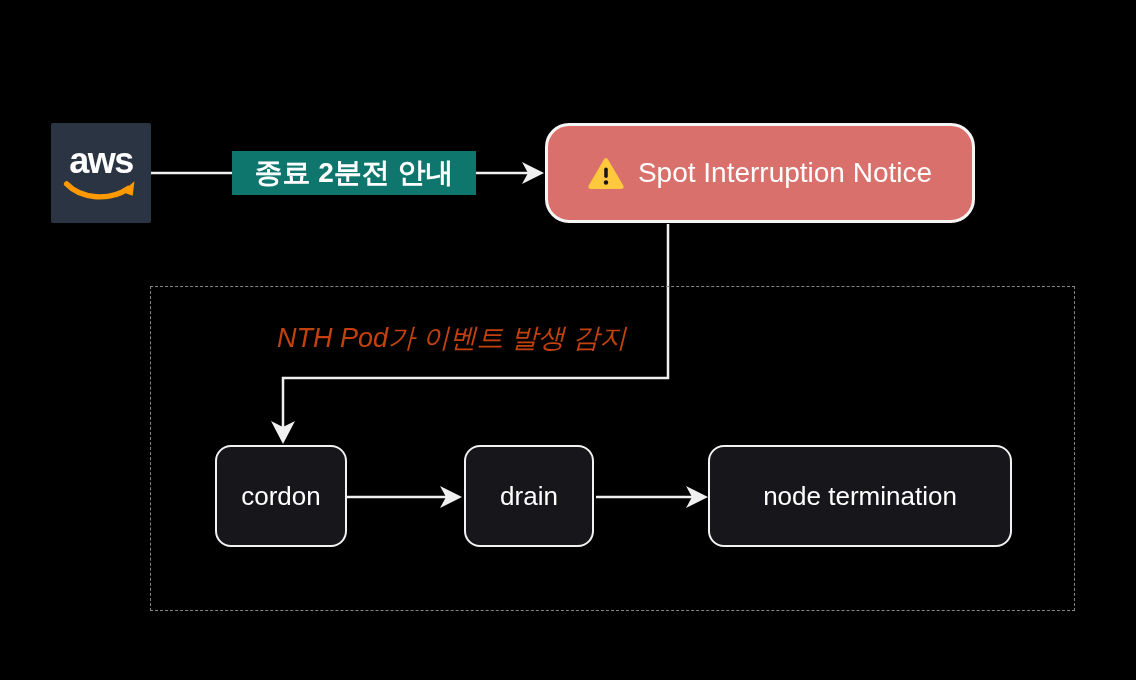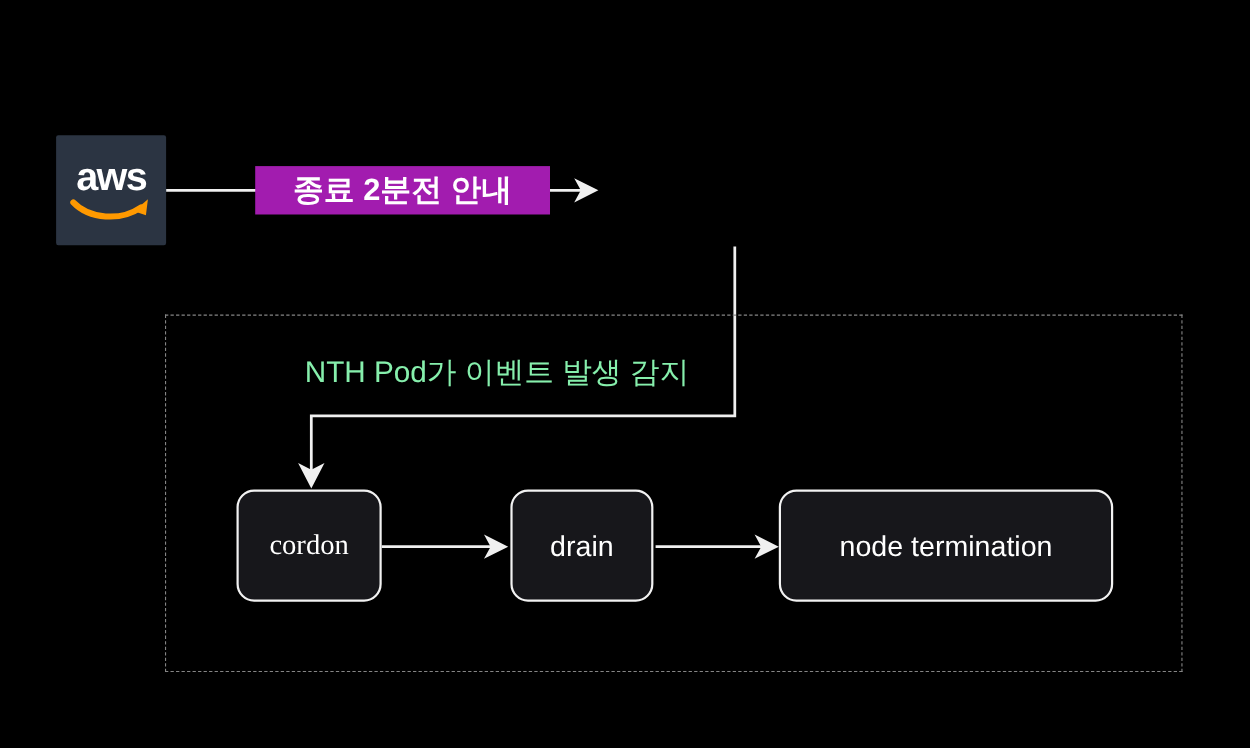--- a/index.html
+++ b/index.html
@@ -19,54 +19,54 @@
     display:flex;flex-direction:column;align-items:center;justify-content:center;text-align:right;
   }
   .aws-text{
     color:#fff;font-size:36px;font-weight:bold;letter-spacing:-1.5px;
     line-height:34px;margin-top:4px;
   }
   .aws-smile{margin-top:2px;}
 
   
   .edge-label{
-    position:absolute;left:232px;top:151px;width:268px;height:44px;
-    background:#a21caf;
+    position:absolute;left:232px;top:151px;width:244px;height:44px;
+    background:#0f766e;
     display:flex;align-items:center;justify-content:center;
     color:#fff;font-size:28px;font-weight:bold;white-space:nowrap;
   }
 
   
   .notice-box{
     position:absolute;left:545px;top:123px;width:430px;height:100px;
     background:#d9706c;border:3px solid #f5f5f5;border-radius:24px;
     box-sizing:border-box;
     display:flex;align-items:center;justify-content:center;gap:14px;
     color:#fff;font-size:28px;white-space:nowrap;
   }
 
   
   .group-box{
     position:absolute;left:150px;top:286px;width:925px;height:325px;
     border:1.5px dashed #858585;box-sizing:border-box;
   }
   .group-label{
     position:absolute;left:277px;top:322px;width:330px;
-    text-align:center;color:#86efac;font-size:27px;line-height:33px;white-space:nowrap;
+    text-align:center;color:#c2410c;font-size:27px;line-height:33px;white-space:nowrap;font-style:italic;
   }
 
   
   .node{
     position:absolute;top:445px;height:102px;
     background:#17171b;border:2.5px solid #f2f2f2;border-radius:16px;
     box-sizing:border-box;
     display:flex;align-items:center;justify-content:center;
     color:#fff;font-size:26px;white-space:nowrap;
   }
-  .node-cordon{left:215px;width:132px;font-family:Liberation Serif, serif;}
+  .node-cordon{left:215px;width:132px;}
   .node-drain{left:464px;width:130px;}
   .node-term{left:708px;width:304px;}
 </style>
 </head>
 <body>
 
 <div class="canvas">
 
   <svg class="connectors" width="1136" height="680" viewBox="0 0 1136 680">
 
@@ -88,20 +88,28 @@
   <div class="aws-box">
     <span class="aws-text">aws</span>
     <svg class="aws-smile" width="76" height="26" viewBox="0 0 84 28">
       <path d="M4 4 C 20 21, 52 23, 72 9" fill="none" stroke="#ff9900" stroke-width="6" stroke-linecap="round"></path>
       <polygon points="79,1 77,17 65,13" fill="#ff9900"></polygon>
     </svg>
   </div>
 
   <div class="edge-label">종료 2분전 안내</div>
 
+  <div class="notice-box">
+    <svg width="36" height="33" viewBox="0 0 32 30">
+      <path d="M16 3 L30 27 H2 Z" fill="#ffc83d" stroke="#ffc83d" stroke-width="4" stroke-linejoin="round"></path>
+      <rect x="14.4" y="9.5" width="3.2" height="9.5" rx="1.6" fill="#15151a"></rect>
+      <circle cx="16" cy="23.2" r="2" fill="#15151a"></circle>
+    </svg>
+    <span>Spot Interruption Notice</span>
+  </div>
 
   <div class="group-label">NTH Pod가 이벤트 발생 감지</div>
 
   <div class="node node-cordon">cordon</div>
   <div class="node node-term">node termination</div>
   <div class="node node-drain">drain</div>
 
 </div>
 
 </body></html>

